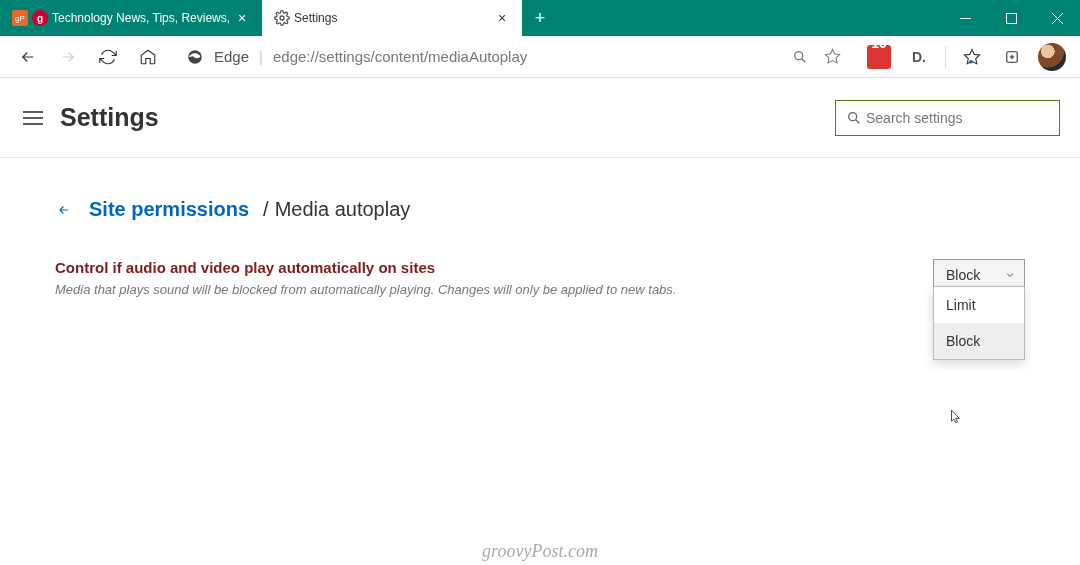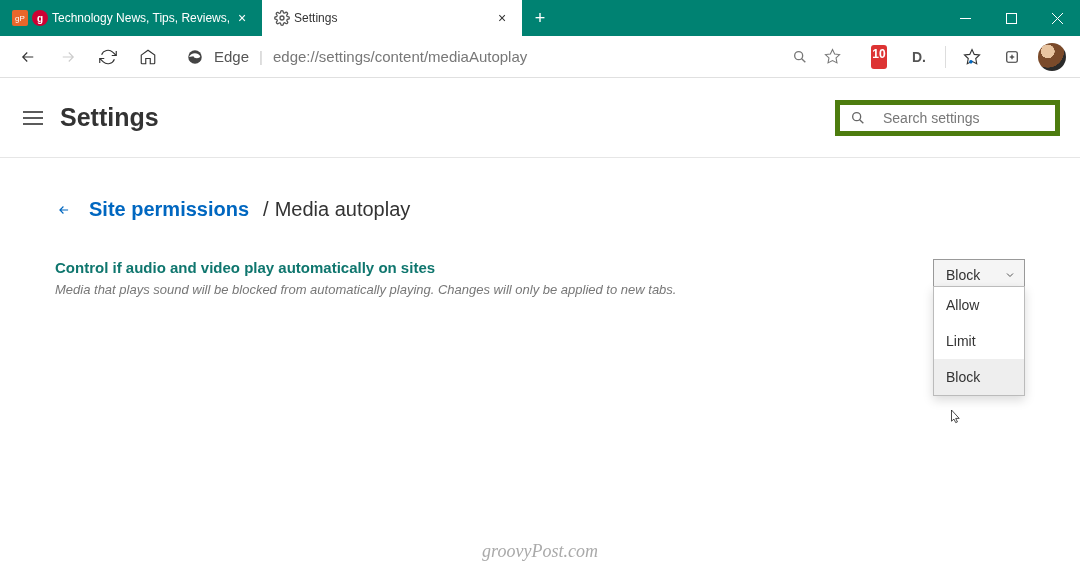--- a/index.html
+++ b/index.html
@@ -21,41 +21,41 @@
 .fav-g  { background: #c03; color: #fff; width: 16px; height: 16px; font-size: 10px; display:flex; align-items:center; justify-content:center; border-radius: 50%; font-weight: bold; }
 
 
 .toolbar { height: 42px; background: #fff; border-bottom: 1px solid #e0e0e0; display: flex; align-items: center; padding: 0 10px; gap: 4px; }
 .tbtn { width: 36px; height: 36px; display: flex; align-items: center; justify-content: center; color: #555; border-radius: 2px; }
 .tbtn.disabled { color: #ccc; }
 .addr { flex: 1; display: flex; align-items: center; height: 32px; padding: 0 10px; gap: 10px; margin: 0 6px; font-size: 15px; color: #666; }
 .addr .edge-label { color: #555; font-weight: 500; }
 .addr .sep { color: #ccc; }
 .addr .url { flex: 1; color: #777; }
-.ext-badge { width: 16px; height: 24px; background: #d33; color: #fff; font-size: 12px; font-weight: bold; display: flex; align-items: flex-end; justify-content: center; border-radius: 3px; padding-bottom: 8px; }
+.ext-badge { width: 24px; height: 24px; background: #d33; color: #fff; font-size: 14px; font-weight: bold; display: flex; align-items: flex-end; justify-content: center; border-radius: 3px; padding-bottom: 18px; }
 .ext-d { width: 24px; height: 24px; display: flex; align-items: center; justify-content: center; font-weight: 900; font-size: 14px; }
 .avatar { width: 28px; height: 28px; border-radius: 50%; background: radial-gradient(circle at 35% 30%, #e8c4a0 25%, #7a4a2a 26% 60%, #2a2a2a 61%); }
 
 
 .settings-header { height: 80px; display: flex; align-items: center; padding: 0 20px; border-bottom: 1px solid #e6e6e6; }
 .menu-icon { width: 26px; height: 26px; display: flex; align-items: center; justify-content: center; margin-right: 14px; }
 .settings-title { font-size: 25px; font-weight: 600; }
-.search-box { margin-left: auto; width: 225px; height: 36px; border: 5px solid #4d7c0f; display: flex; align-items: center; padding: 0 10px; gap: 17px; font-size: 14px; color: #777; }
+.search-box { margin-left: auto; width: 225px; height: 36px; border: 1px solid #4d7c0f; display: flex; align-items: center; padding: 0 10px; gap: 4px; font-size: 14px; color: #777; }
 
 
 .content { padding: 40px 55px; position: relative; }
 .breadcrumb { display: flex; align-items: center; gap: 14px; font-size: 20px; font-weight: 600; }
 .back-arrow { color: #0067c0; width: 20px; font-size: 18px; }
 .crumb-link { color: #0067c0; }
 .crumb-sep { color: #333; font-weight: 400; }
 .crumb-cur { color: #333; font-weight: 400; }
 
 .setting-row { margin-top: 38px; display: flex; align-items: flex-start; }
 .setting-text { flex: 1; }
-.setting-label { font-size: 15px; font-weight: 600; color: #0f766e; }
+.setting-label { font-size: 15px; font-weight: 600; color: #7f1d1d; }
 .setting-desc { margin-top: 6px; font-size: 13px; color: #777; font-style: italic; }
 .dropdown { border: 1px solid #999; background: #f5f5f5; height: 32px; min-width: 92px; display: flex; align-items: center; padding: 0 8px 0 12px; gap: 10px; font-size: 14px; cursor: default; }
 .chev { margin-left: auto; }
 
 .dd-menu { position: absolute; right: 55px; top: 128px; width: 92px; background: #fff; border: 1px solid #bbb; box-shadow: 0 4px 10px rgba(0,0,0,.15); }
 .dd-item { padding: 10px 12px; font-size: 14px; }
 .dd-item.hover { background: #eee; }
 
 .watermark { position: absolute; bottom: 3px; left: 50%; transform: translateX(-50%); color: #aaa; font-family: Georgia, serif; font-style: italic; font-size: 18px; }
 
@@ -212,21 +212,20 @@
       <span>Block</span>
       <span class="chev">
           <svg width="12" height="12" viewBox="0 0 24 24" fill="none" stroke="#555" stroke-width="2">
             <polyline points="6 9 12 15 18 9"></polyline>
           </svg>
         </span>
     </div>
   </div>
 
   <div class="dd-menu">
-    <div class="dd-item">Allow</div>
     <div class="dd-item">Limit</div>
     <div class="dd-item hover">Block</div>
   </div>
 </div>
 
 <div class="watermark">groovyPost.com</div>
 
 <svg class="cursor" style="left:948px; top:408px;" viewBox="0 0 20 24">
     <path d="M5 2v16l3.5-3 2.5 5 2.5-1-2.5-5H16z" fill="#fff" stroke="#000" stroke-width="1"></path>
   </svg>

